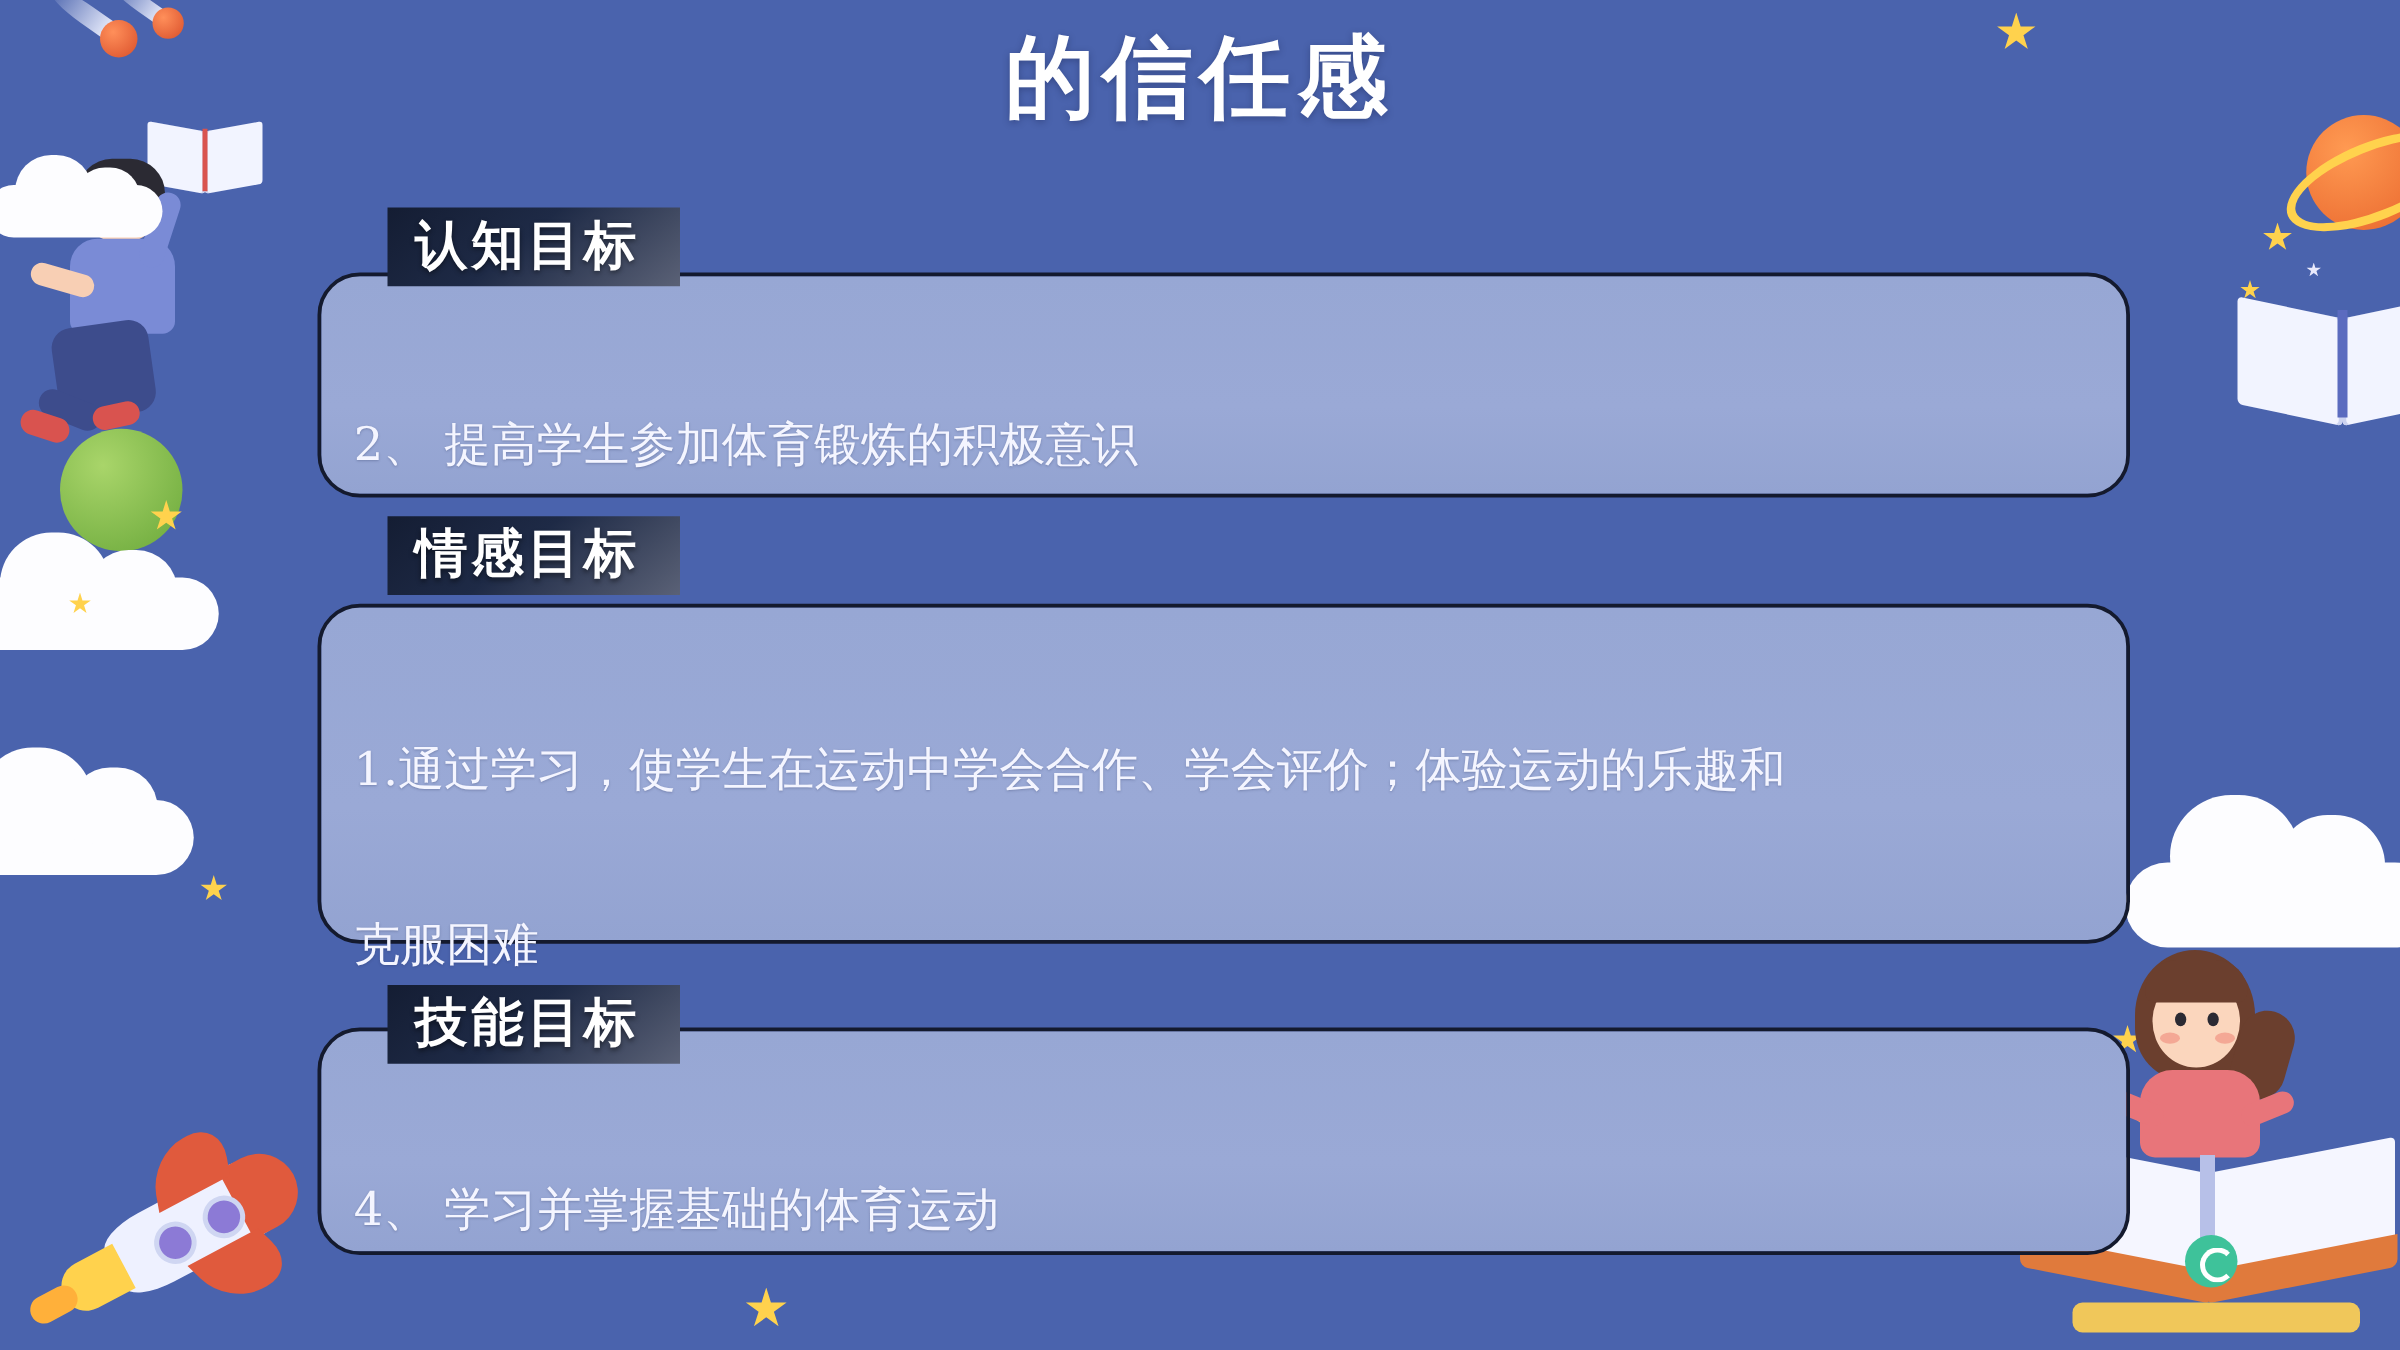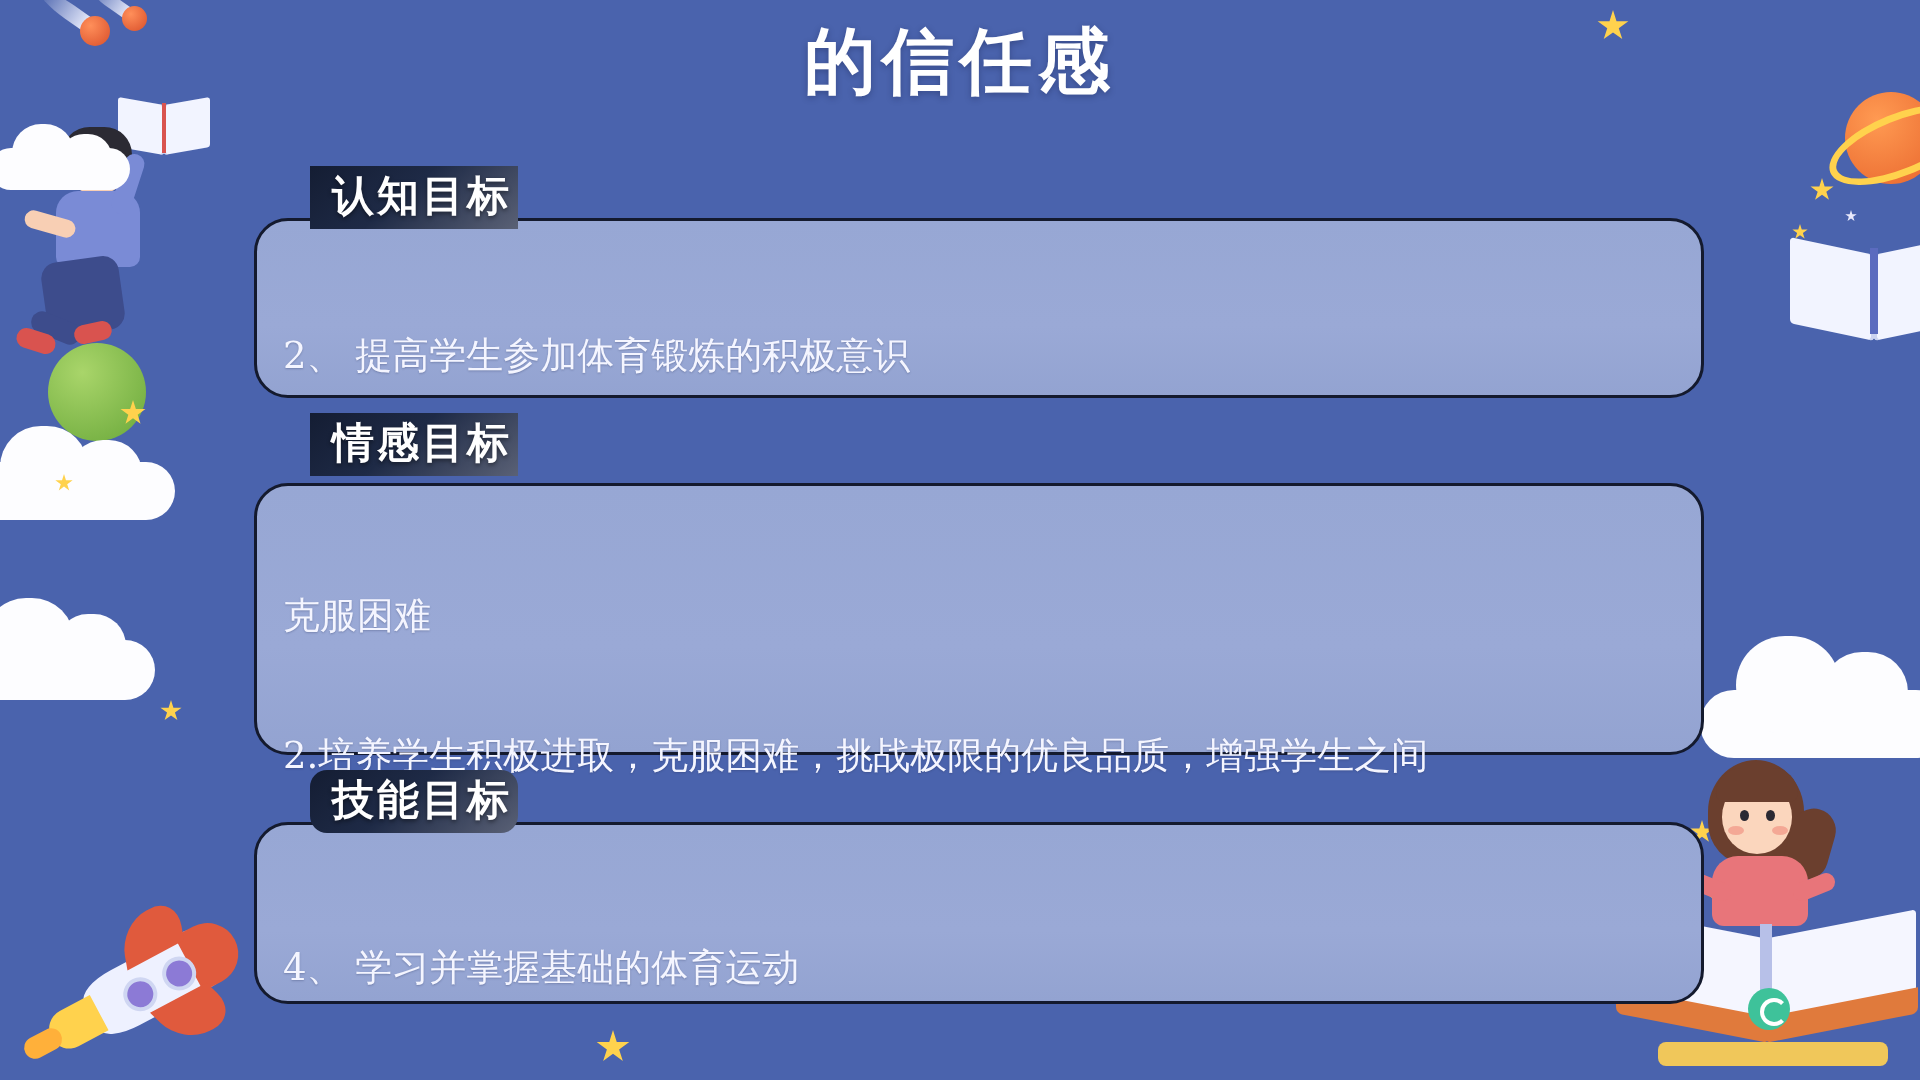--- a/index.html
+++ b/index.html
@@ -41,21 +41,21 @@
     font-family:"DejaVu Serif","Liberation Serif",serif;
   }
 
   .section{position:absolute;left:0;}
 
   .badge{
     position:absolute;z-index:3;
     background:linear-gradient(140deg,#141d33 0%,#1e2a46 45%,#5a6176 100%);
     color:#ffffff;font-weight:bold;
     font-family:"DejaVu Serif","Liberation Serif",serif;
-    padding:5px 6px 8px 22px;
+    padding:5px 32px 8px 22px;
     font-size:42px;letter-spacing:3px;
     text-shadow:0 2px 4px rgba(0,0,0,.45);
     white-space:nowrap;line-height:1.18;
   }
 
   .panel{
     position:absolute;z-index:2;
     background:linear-gradient(180deg,#97a7d4 0%,#9aa9d6 60%,#93a3d1 100%);
     border:3px solid #141a2e;
     border-radius:34px;
@@ -213,28 +213,29 @@
     <div class="lines" style="padding-top:16px;">
       <div>2、 提高学生参加体育锻炼的积极意识</div>
     </div>
   </div>
   <div class="badge" style="left:310px;top:166px;">认知目标</div>
 </div>
 
 <div class="section" style="top:0;left:0;width:100%;">
   <div class="panel" style="left:254px;top:483px;width:1450px;height:272px;">
     <div class="lines" style="padding-top:14px;font-size:37px;line-height:1.26;">
+      <div>1.通过学习，使学生在运动中学会合作、学会评价；体验运动的乐趣和</div>
       <div>克服困难</div>
       <div>2.培养学生积极进取，克服困难，挑战极限的优良品质，增强学生之间</div>
     </div>
   </div>
   <div class="badge" style="left:310px;top:413px;">情感目标</div>
 </div>
 
 <div class="section" style="top:0;left:0;width:100%;">
   <div class="panel" style="left:254px;top:822px;width:1450px;height:182px;">
     <div class="lines" style="padding-top:24px;">
       <div>4、 学习并掌握基础的体育运动</div>
       
     </div>
   </div>
-  <div class="badge" style="left:310px;top:770px;border-radius:17px;">技能目标</div>
+  <div class="badge" style="left:310px;top:788px;">技能目标</div>
 </div>
 
 </body></html>

